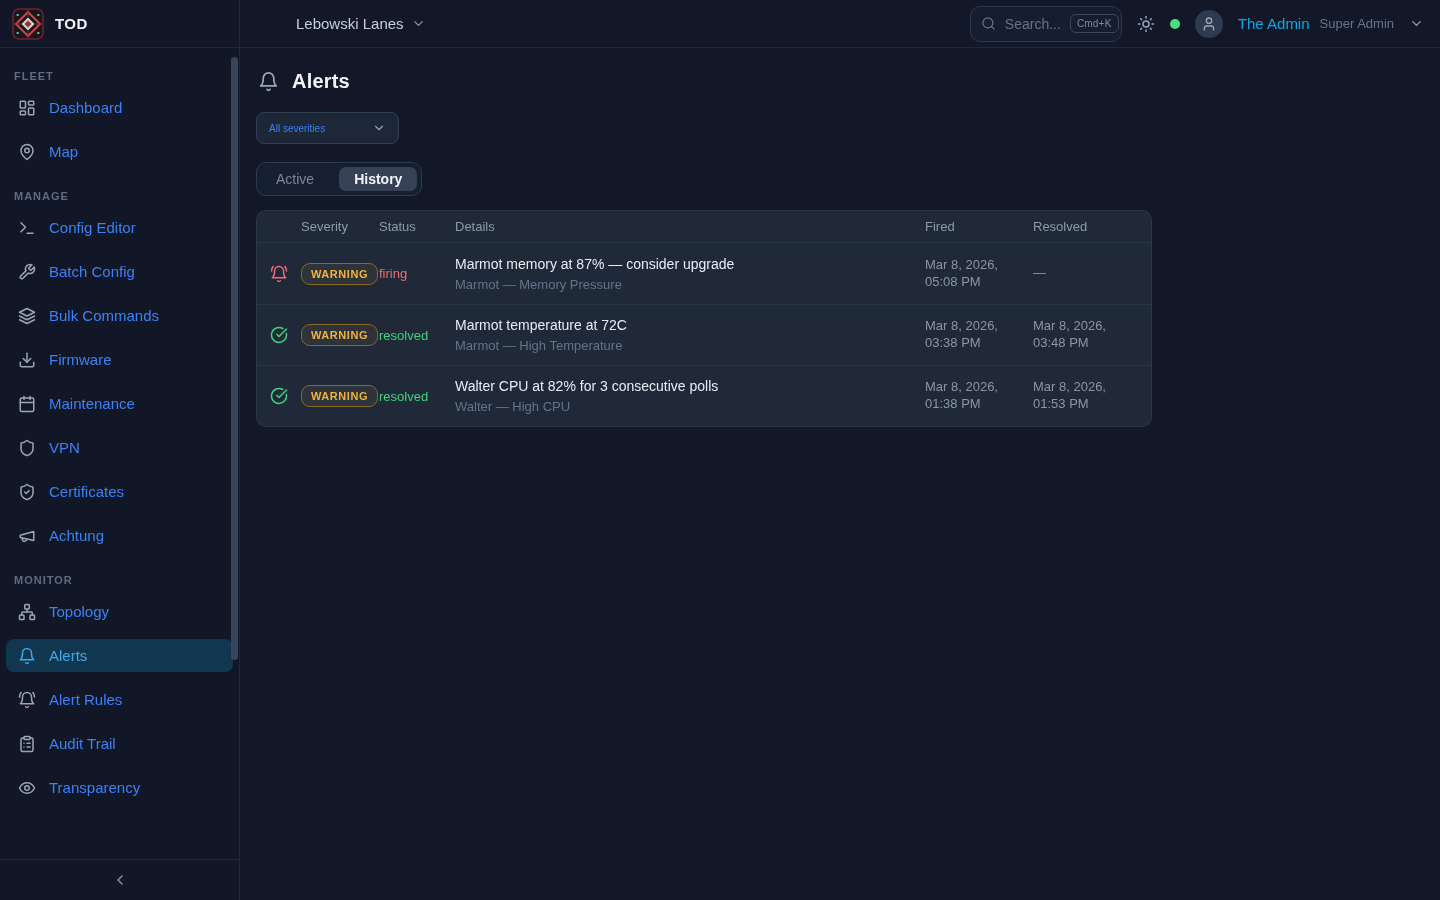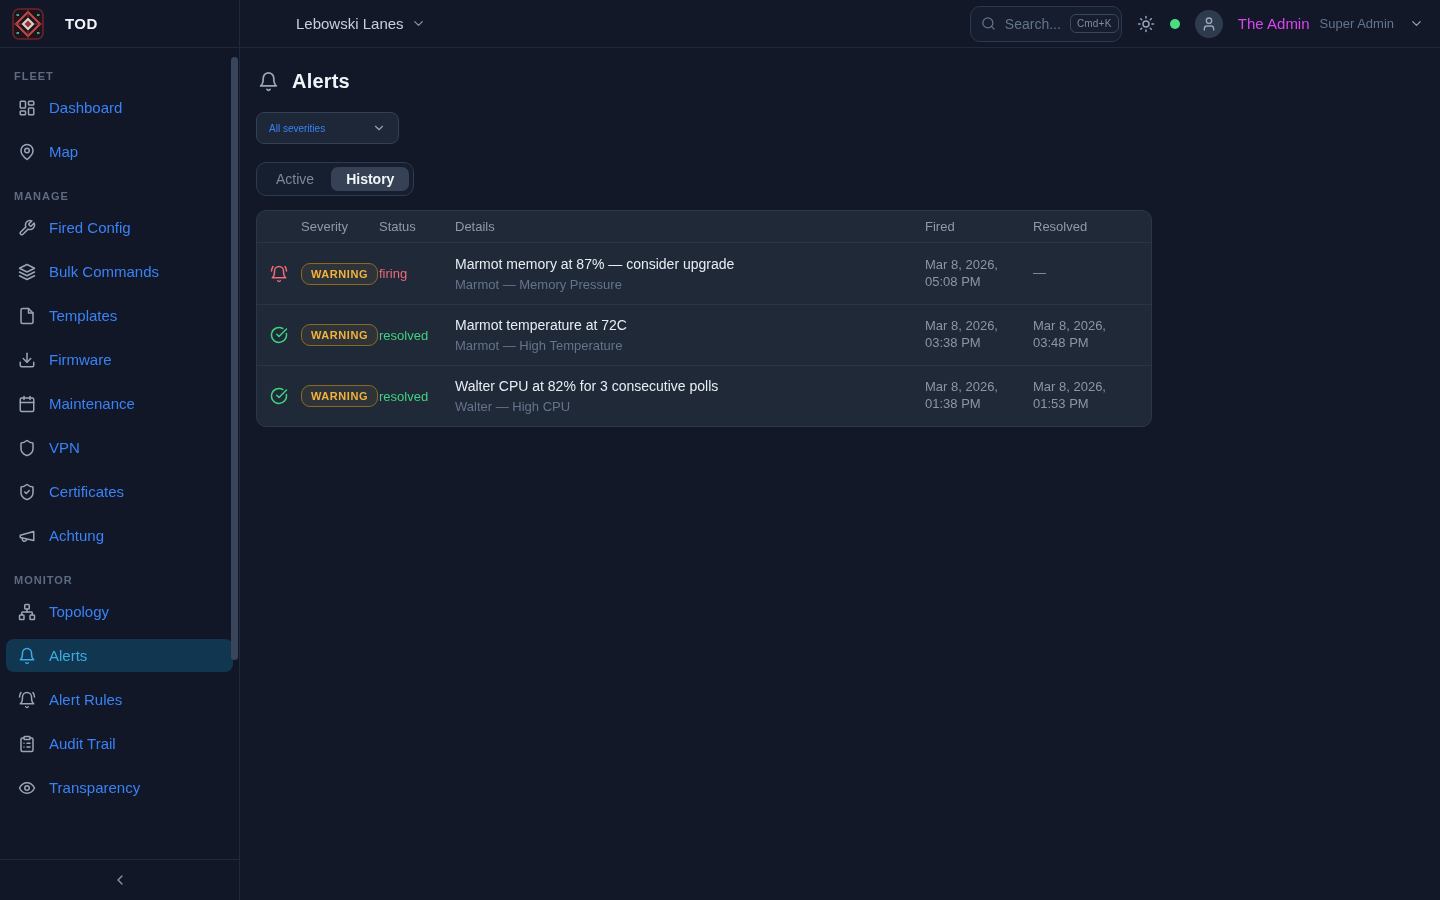--- a/index.html
+++ b/index.html
@@ -13,21 +13,21 @@
   .ic { display:inline-flex; align-items:center; justify-content:center; flex:none; }
   .ic svg { width:18px; height:18px; stroke:currentColor; fill:none; stroke-width:2; stroke-linecap:round; stroke-linejoin:round; }
 
   
   .sidebar {
     width:240px; flex:none; height:900px; position:relative;
     background:#111726; border-right:1px solid #1f2939;
     display:flex; flex-direction:column;
   }
   .brand {
-    height:48px; flex:none; display:flex; align-items:center; gap:21px;
+    height:48px; flex:none; display:flex; align-items:center; gap:11px;
     padding:0 12px; border-bottom:1px solid #1f2939;
   }
   .brand-logo { width:32px; height:32px; flex:none; }
   .brand-name { font-size:15px; font-weight:bold; color:#f1f5f9; letter-spacing:.03em; }
   .nav { flex:1; overflow:hidden; padding:0 6px; }
   .nav-section-label {
     margin:22px 8px 9px; font-size:11px; font-weight:bold; letter-spacing:.09em;
     text-transform:uppercase; color:#5b6activities; color:#5e6b80;
   }
   .nav-item {
@@ -69,42 +69,42 @@
     padding:3px 6px; white-space:nowrap; letter-spacing:.02em;
   }
   .theme-toggle { color:#94a3b8; cursor:pointer; }
   .theme-toggle svg { width:18px; height:18px; }
   .status-dot { width:10px; height:10px; border-radius:50%; background:#4ade80; flex:none; }
   .avatar {
     width:28px; height:28px; border-radius:50%; background:#2e3b4e; color:#9aa6b8;
     display:flex; align-items:center; justify-content:center; cursor:pointer;
   }
   .avatar svg { width:16px; height:16px; }
-  .user-name { font-size:15px; color:#d946ef; margin-right:-5px;text-align:center; }
+  .user-name { font-size:15px; color:#0ea5e9; margin-right:-5px;text-align:center; }
   .user-role { font-size:13px; color:#64748b; }
   .user-chevron { color:#94a3b8; cursor:pointer; }
   .user-chevron svg { width:15px; height:15px; }
 
   .content { padding:14px 16px; flex:1; }
   .page-head { display:flex; align-items:center; gap:13px; margin:8px 0 0 2px; }
   .page-head .ic { color:#9aa6b8; }
   .page-head .ic svg { width:21px; height:21px; }
   .page-title { font-size:20px; font-weight:bold; color:#f1f5f9; letter-spacing:.01em; }
 
   .filter-select {
     margin-top:19px; width:143px; height:32px; display:flex; align-items:center;
     padding:0 12px; gap:8px; background:#1d2737; border:1px solid #33four052; border:1px solid #334052;
     border-radius:8px; cursor:pointer;
   }
   .filter-select-label { flex:1; font-size:10px; color:#3b82f6; }
   .filter-select .ic { color:#94a3b8; }
   .filter-select .ic svg { width:14px; height:14px; }
 
   .tabs {
-    margin-top:18px; display:inline-flex; align-items:center; gap:2px;
+    margin-top:18px; display:inline-flex; align-items:center; gap:10px;
     padding:4px; background:#161f30; border:1px solid #2e3a50; border-radius:10px;
   }
   .tab { font-size:14px; color:#7d8798; padding:4px 15px; border-radius:7px; cursor:pointer; }
   .tab.active { background:#364155; color:#f1f5f9; font-weight:bold; }
 
   
   .alerts-table {
     margin-top:14px; width:896px; background:#1f2938;
     border:1px solid #2b374c; border-radius:10px; overflow:hidden;
   }
@@ -166,43 +166,43 @@
             <path d="M20 10c0 6-8 12-8 12s-8-6-8-12a8 8 0 0 1 16 0Z"></path>
             <circle cx="12" cy="10" r="3"></circle>
           </svg>
         </span>
         <span>Map</span>
       </div>
       <div class="nav-section-label">MANAGE</div>
       <div class="nav-item">
         <span class="ic">
           <svg viewBox="0 0 24 24">
+            <polyline points="4 17 10 11 4 5"></polyline>
+            <line x1="12" y1="19" x2="20" y2="19"></line>
+          </svg>
+        </span>
+        <span>Config Editor</span>
+      </div>
+      <div class="nav-item">
+        <span class="ic">
+          <svg viewBox="0 0 24 24">
             <path d="M14.7 6.3a1 1 0 0 0 0 1.4l1.6 1.6a1 1 0 0 0 1.4 0l3.77-3.77a6 6 0 0 1-7.94 7.94l-6.91 6.91a2.12 2.12 0 0 1-3-3l6.91-6.91a6 6 0 0 1 7.94-7.94l-3.76 3.76z"></path>
           </svg>
         </span>
-        <span>Fired Config</span>
+        <span>Batch Config</span>
       </div>
       <div class="nav-item">
         <span class="ic">
           <svg viewBox="0 0 24 24">
             <polygon points="12 2 22 7 12 12 2 7"></polygon>
             <polyline points="2 12 12 17 22 12"></polyline>
             <polyline points="2 17 12 22 22 17"></polyline>
           </svg>
         </span>
         <span>Bulk Commands</span>
-      </div>
-      <div class="nav-item">
-        <span class="ic">
-          <svg viewBox="0 0 24 24">
-            <path d="M14 2H6a2 2 0 0 0-2 2v16a2 2 0 0 0 2 2h12a2 2 0 0 0 2-2V8z"></path>
-            <polyline points="14 2 14 8 20 8"></polyline>
-          </svg>
-        </span>
-        <span>Templates</span>
       </div>
       <div class="nav-item">
         <span class="ic">
           <svg viewBox="0 0 24 24">
             <path d="M21 15v4a2 2 0 0 1-2 2H5a2 2 0 0 1-2-2v-4"></path>
             <polyline points="7 10 12 15 17 10"></polyline>
             <line x1="12" y1="15" x2="12" y2="3"></line>
           </svg>
         </span>
         <span>Firmware</span>

